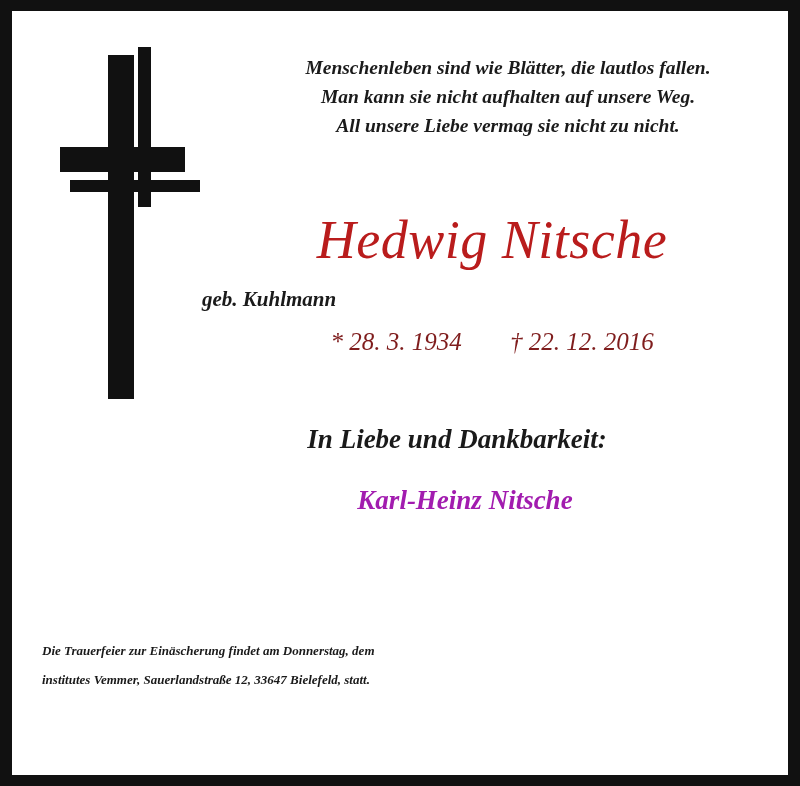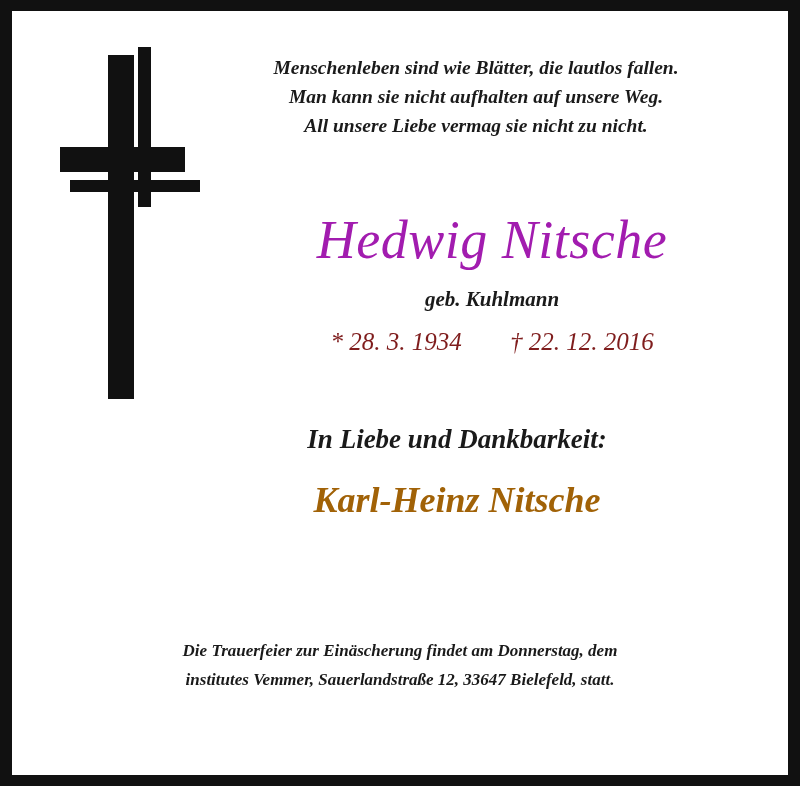--- a/index.html
+++ b/index.html
@@ -70,21 +70,21 @@
     left: 28px;
     top: 133px;
     width: 130px;
     height: 12px;
     background: #111111;
   }
 
   
   .verse {
     position: absolute;
-    left: 184px;
+    left: 216px;
     top: 42px;
     width: 560px;
     text-align: center;
     font-style: italic;
     font-weight: bold;
     font-size: 19.5px;
     line-height: 29px;
     color: #1a1a1a;
   }
   .verse div { white-space: nowrap; }
@@ -92,28 +92,27 @@
   .name {
     position: absolute;
     left: 190px;
     top: 198px;
     width: 580px;
     text-align: center;
     font-style: italic;
     font-size: 54px;
     line-height: 62px;
     letter-spacing: 0.5px;
-    color: #a21caf;
+    color: #b91c1c;
   }
   .maiden {
     position: absolute;
     left: 190px;
     top: 276px;
     width: 580px;
-    text-align: center;
     font-style: italic;
     font-weight: bold;
     font-size: 21px;
     color: #1a1a1a;
   }
   .dates {
     position: absolute;
     left: 190px;
     top: 317px;
     width: 580px;
@@ -130,40 +129,40 @@
     top: 413px;
     width: 650px;
     text-align: center;
     font-style: italic;
     font-weight: bold;
     font-size: 27px;
     color: #1a1a1a;
   }
   .mourners {
     position: absolute;
-    left: 120px;
+    left: 128px;
     top: 466px;
     width: 650px;
     text-align: center;
     font-style: italic;
     font-weight: bold;
-    font-size: 36px;
+    font-size: 27px;
     line-height: 47px;
-    color: #a16207;
+    color: #a21caf;
   }
 
   .ceremony {
     position: absolute;
     left: 30px;
     top: 625px;
     width: 716px;
-    text-align: center;
-    font-style: italic;
-    font-weight: bold;
-    font-size: 17px;
+    text-align: left;
+    font-style: italic;
+    font-weight: bold;
+    font-size: 13px;
     line-height: 29px;
     color: #1a1a1a;
   }
   .ceremony div { white-space: nowrap; }
 </style>
 </head>
 <body>
 
 <div class="notice">
   <div class="inner">

